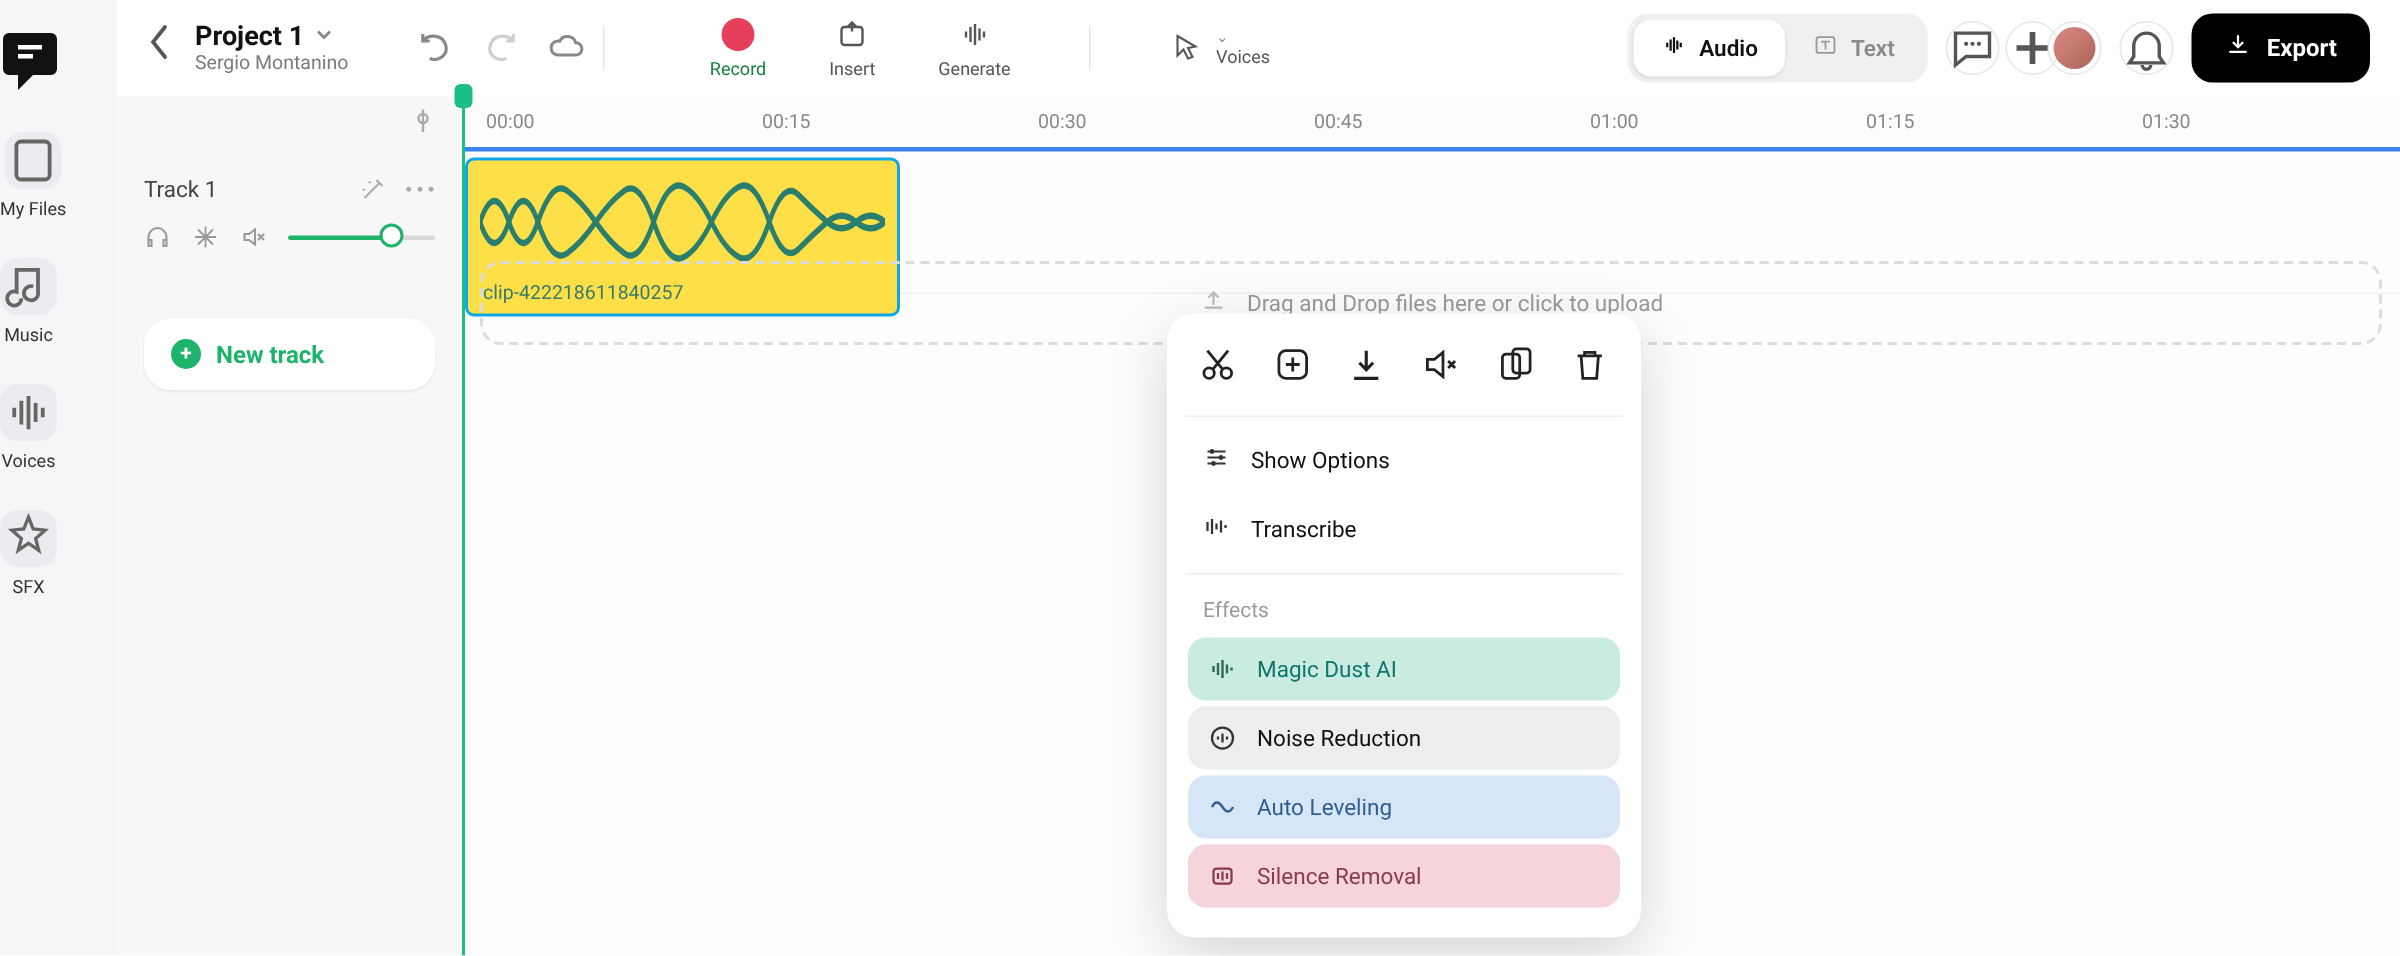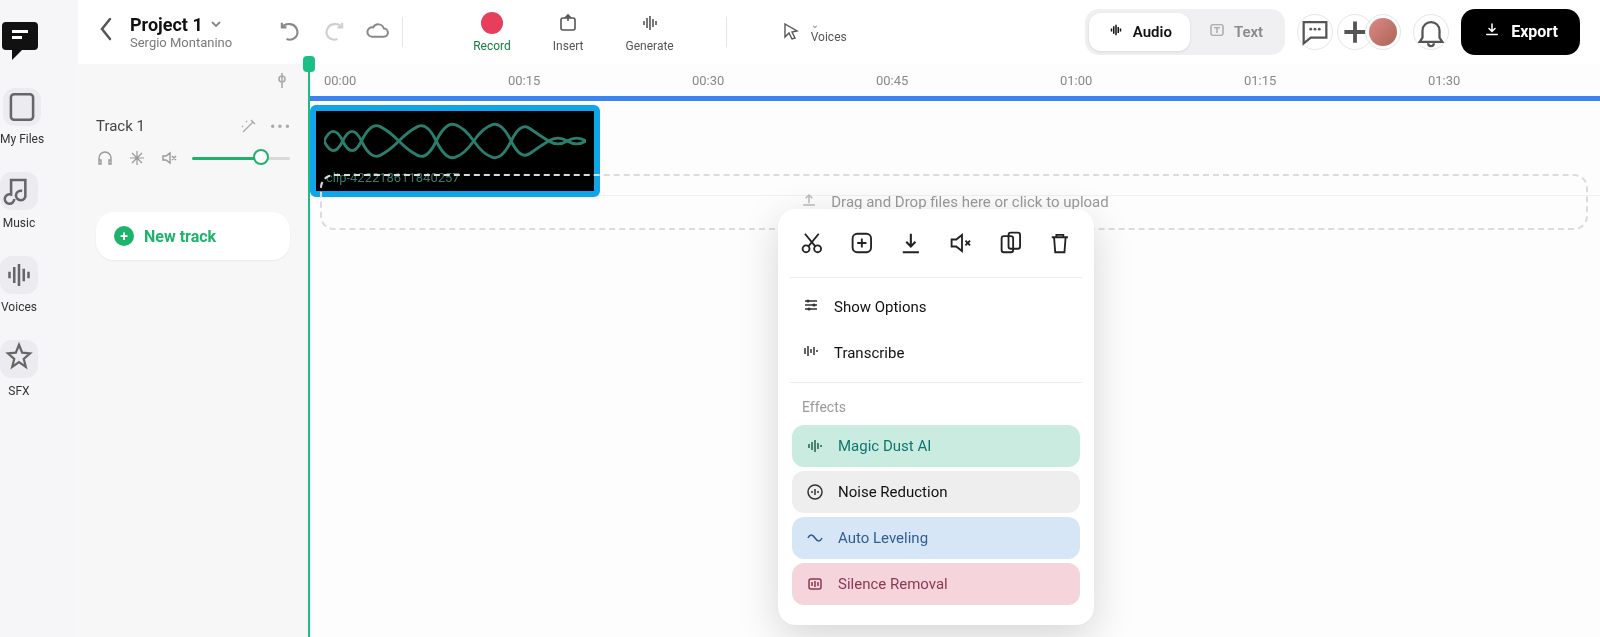--- a/index.html
+++ b/index.html
@@ -56,28 +56,28 @@
 .track-ctrls{display:flex;align-items:center;gap:14px;margin-top:14px}
 .mini-icon{width:18px;height:18px;display:flex;align-items:center;justify-content:center;color:#888;cursor:pointer}
 .slider{position:relative;flex:1;height:6px;background:transparent}
 .slider-track{position:absolute;left:0;top:2px;height:3px;border-radius:3px;background:#1db36a;width:65%}
 .slider-track.rest{left:65%;width:35%;background:#d9d9dc}
 .slider-thumb{position:absolute;left:62%;top:-6px;width:16px;height:16px;border-radius:50%;background:#fff;border:2px solid #1db36a}
 .new-track{margin:14px 18px;background:#fff;border-radius:18px;padding:14px 18px;display:flex;align-items:center;gap:10px;font-weight:700;color:#1db36a;box-shadow:0 1px 2px rgba(0,0,0,.06);cursor:pointer}
 .plus-c{width:20px;height:20px;border-radius:50%;background:#1db36a;color:#fff;display:flex;align-items:center;justify-content:center;font-size:14px}
 
 .tracks{flex:1;position:relative}
-.ruler{height:37px;display:flex;align-items:center;position:relative;border-bottom:5px solid #3b82f6}
+.ruler{height:37px;display:flex;align-items:center;position:relative;border-bottom:3px solid #3b82f6}
 .tick{position:absolute;font-size:13px;color:#888}
 .pin-icon{position:absolute;left:-38px;top:6px;width:24px;height:24px;color:#aaa}
 .playhead{position:absolute;left:0;top:0;bottom:0;width:2px;background:#1bbf86;z-index:5}
 .playhead::before{content:"";position:absolute;top:-8px;left:-5px;width:12px;height:16px;background:#1bbf86;border-radius:4px}
 
 .track-lane{height:95px;position:relative;border-bottom:1px solid #f0f0f0}
-.clip{position:absolute;left:2px;top:4px;height:92px;width:290px;background:#000000;border:6px solid #0ea5e9;border-radius:6px;overflow:hidden}
+.clip{position:absolute;left:2px;top:4px;height:106px;width:290px;background:#fde047;border:2px solid #0ea5e9;border-radius:6px;overflow:hidden}
 .clip-wave{position:absolute;inset:6px 8px 26px;display:flex;align-items:center;justify-content:center}
 .clip-name{position:absolute;left:10px;bottom:6px;font-size:13px;color:#3a7a6d}
 
 .dropzone{position:absolute;left:12px;top:110px;right:12px;height:56px;border:2px dashed #dcdcde;border-radius:14px;display:flex;align-items:center;justify-content:center;gap:12px;color:#9a9a9d;font-size:15px;cursor:pointer}
 
 
 .ctx{position:absolute;left:470px;top:145px;width:316px;background:#fff;border-radius:18px;box-shadow:0 12px 40px rgba(0,0,0,.16);padding:16px 10px;z-index:20}
 .ctx-row{display:flex;gap:22px;padding:4px 10px 14px}
 .ctx-ib{width:28px;height:28px;display:flex;align-items:center;justify-content:center;cursor:pointer;color:#222}
 .ctx-item{display:flex;align-items:center;gap:14px;padding:12px 14px;border-radius:10px;cursor:pointer;font-size:15px}

